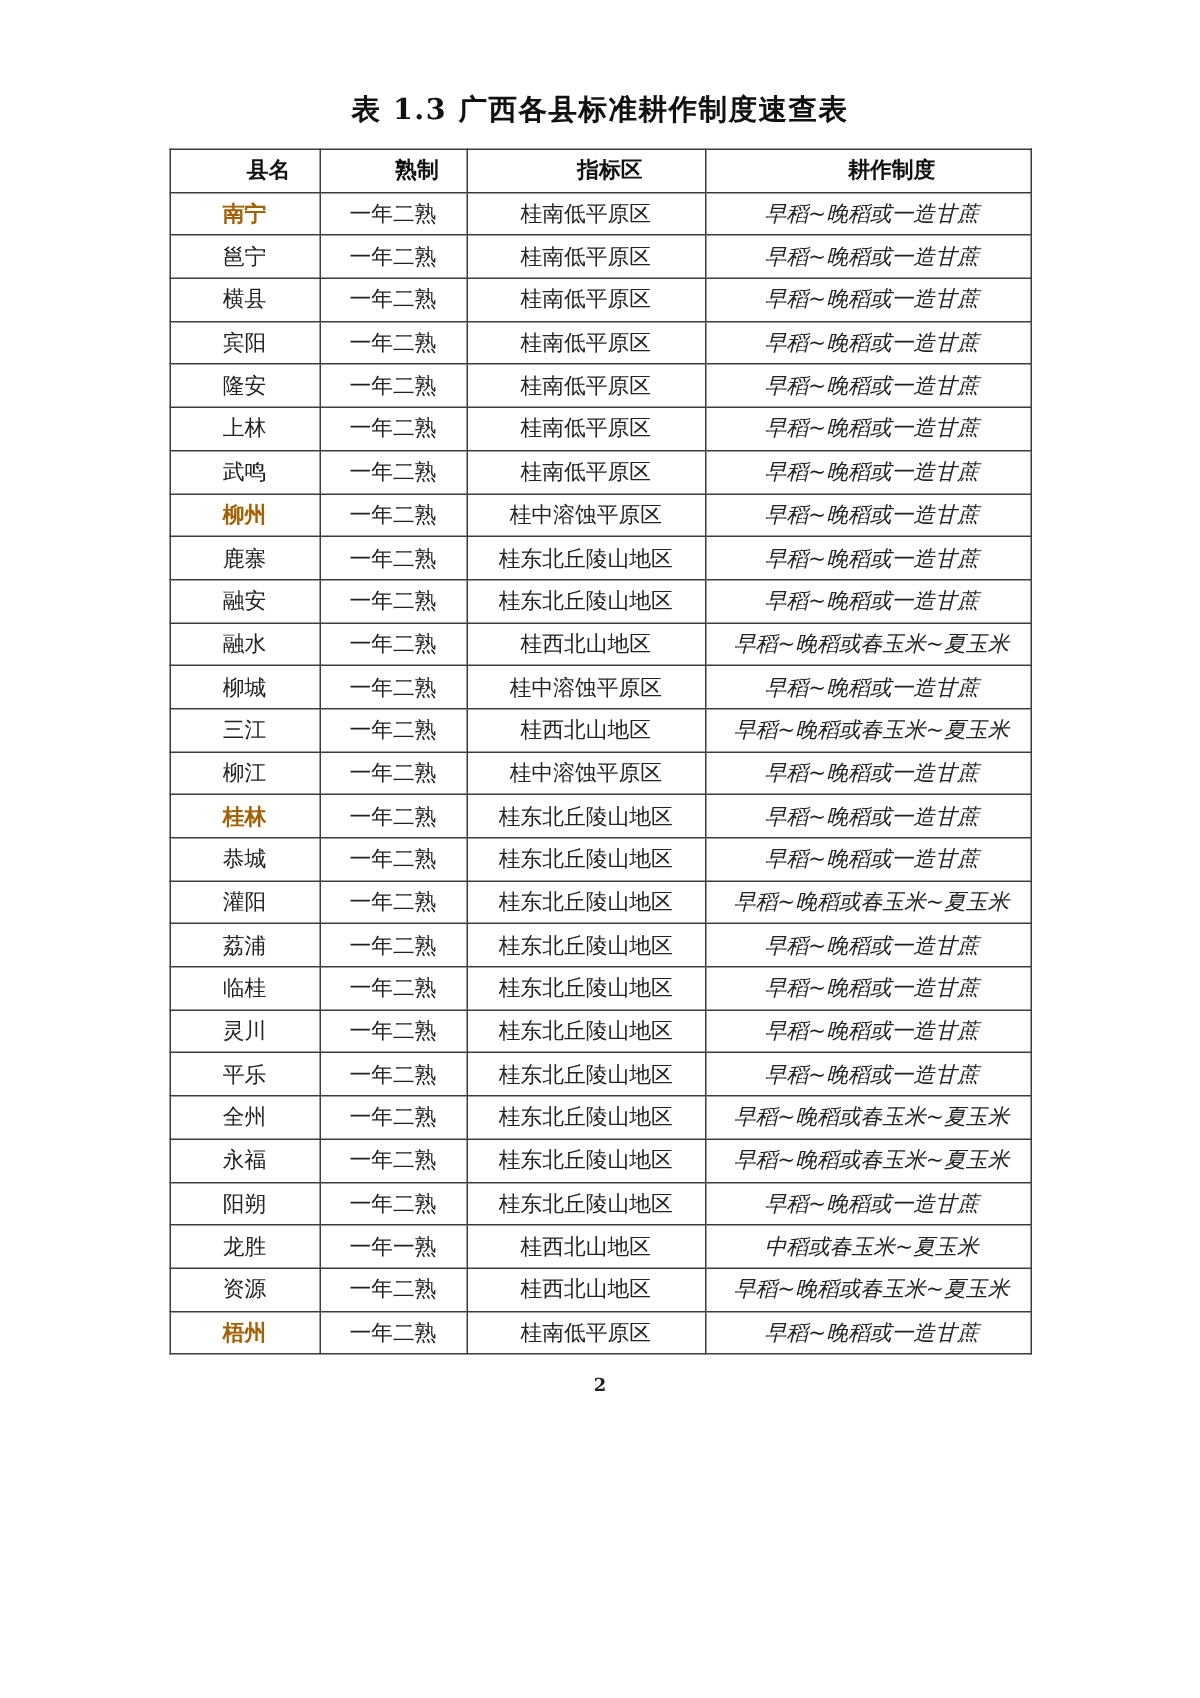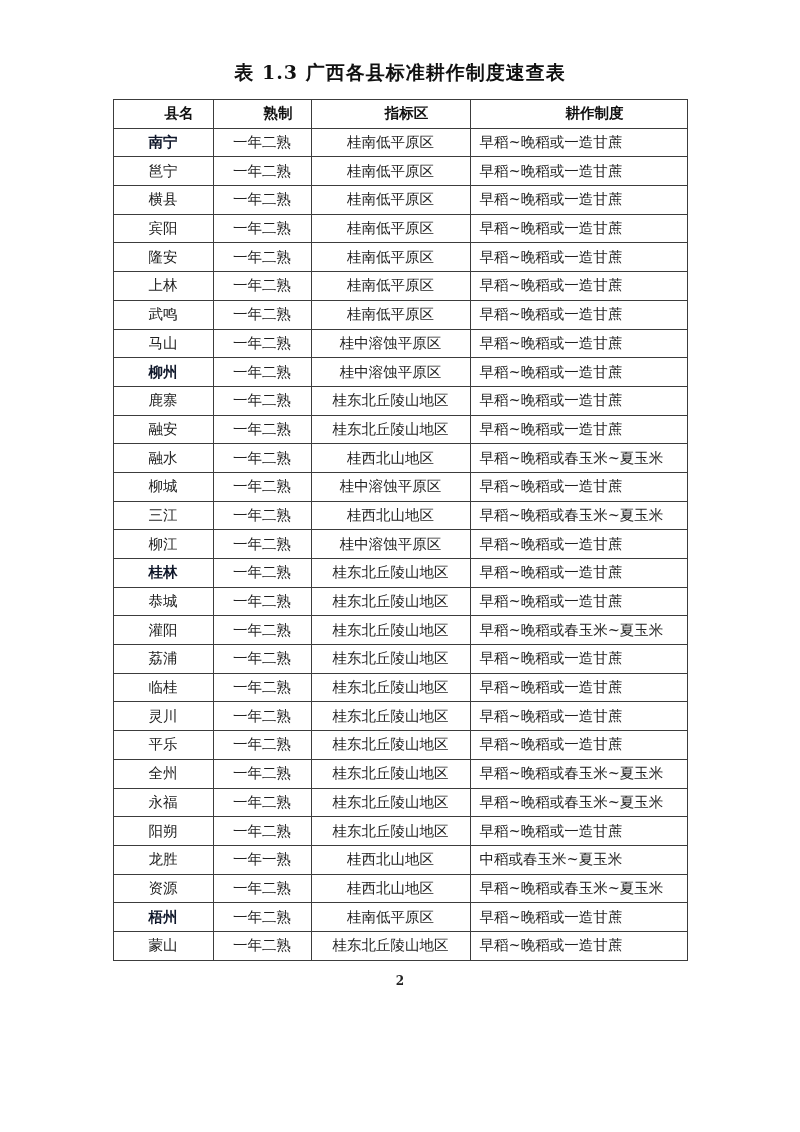--- a/index.html
+++ b/index.html
@@ -42,26 +42,27 @@
     overflow: hidden;
     white-space: nowrap;
     color: #222222;
   }
   table.lookup th {
     font-weight: bold;
     color: #111111;
     padding-left: 36px;
   }
   table.lookup td.col-system {
-    text-align: left;
+    text-align: center;
     padding-left: 9px;
+    font-style: italic;
   }
   table.lookup td.county-bold {
     font-weight: bold;
-    color: #0f172a;
+    color: #a16207;
   }
   .col-county  { width: 100px; }
   .col-matur   { width: 98px;  }
   .col-zone    { width: 159px; }
   .col-syst    { width: 217px; }
   .page-number {
     margin-top: 13px;
     text-align: center;
     font-size: 12px;
     font-weight: bold;
@@ -127,26 +128,20 @@
           <td>桂南低平原区</td>
           <td class="col-system">早稻~晚稻或一造甘蔗</td>
         </tr>
         <tr>
           <td>武鸣</td>
           <td>一年二熟</td>
           <td>桂南低平原区</td>
           <td class="col-system">早稻~晚稻或一造甘蔗</td>
         </tr>
         <tr>
-          <td>马山</td>
-          <td>一年二熟</td>
-          <td>桂中溶蚀平原区</td>
-          <td class="col-system">早稻~晚稻或一造甘蔗</td>
-        </tr>
-        <tr>
           <td class="county-bold">柳州</td>
           <td>一年二熟</td>
           <td>桂中溶蚀平原区</td>
           <td class="col-system">早稻~晚稻或一造甘蔗</td>
         </tr>
         <tr>
           <td>鹿寨</td>
           <td>一年二熟</td>
           <td>桂东北丘陵山地区</td>
           <td class="col-system">早稻~晚稻或一造甘蔗</td>
@@ -252,24 +247,18 @@
           <td>一年二熟</td>
           <td>桂西北山地区</td>
           <td class="col-system">早稻~晚稻或春玉米~夏玉米</td>
         </tr>
         <tr>
           <td class="county-bold">梧州</td>
           <td>一年二熟</td>
           <td>桂南低平原区</td>
           <td class="col-system">早稻~晚稻或一造甘蔗</td>
         </tr>
-        <tr>
-          <td>蒙山</td>
-          <td>一年二熟</td>
-          <td>桂东北丘陵山地区</td>
-          <td class="col-system">早稻~晚稻或一造甘蔗</td>
-        </tr>
       </tbody>
   </table>
 
   <div class="page-number">2</div>
 
 </div>
 
 </body></html>

